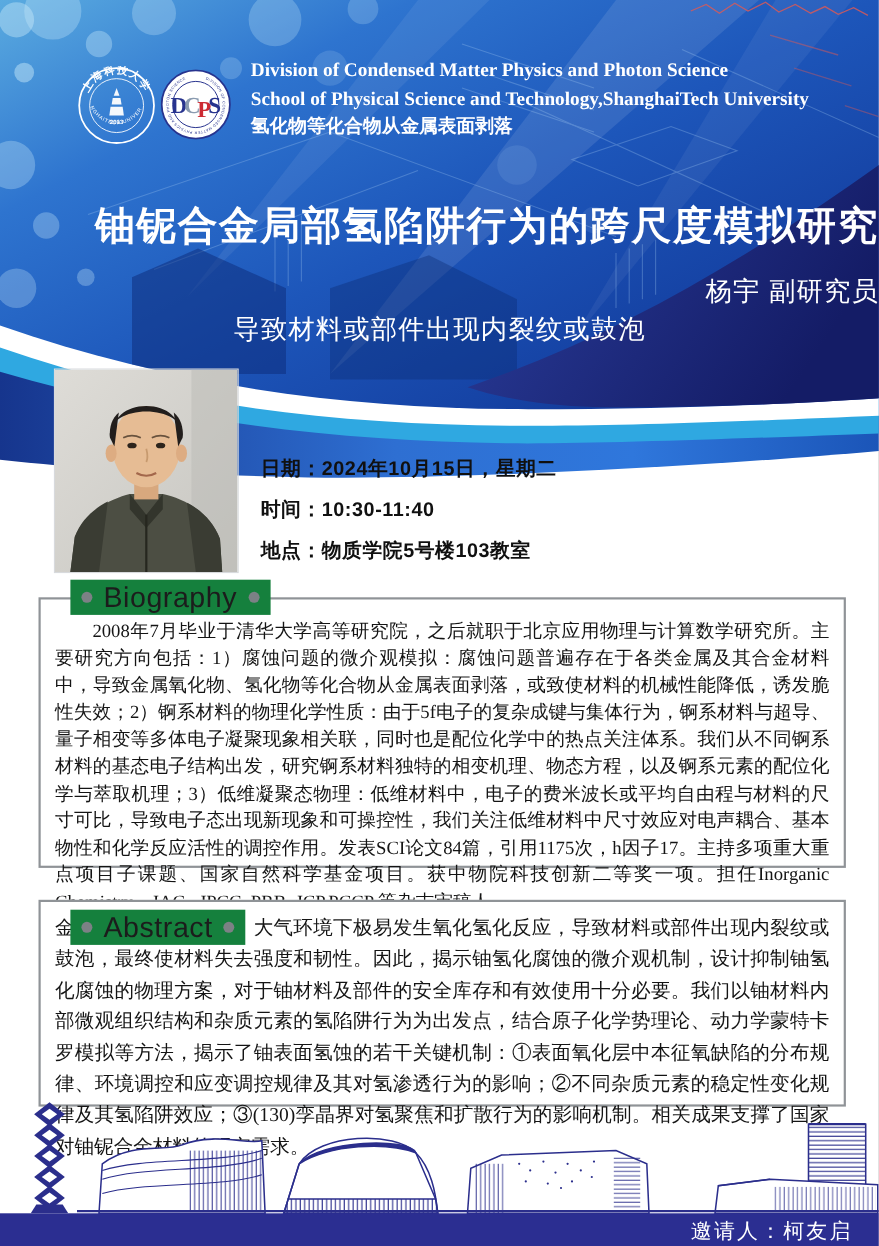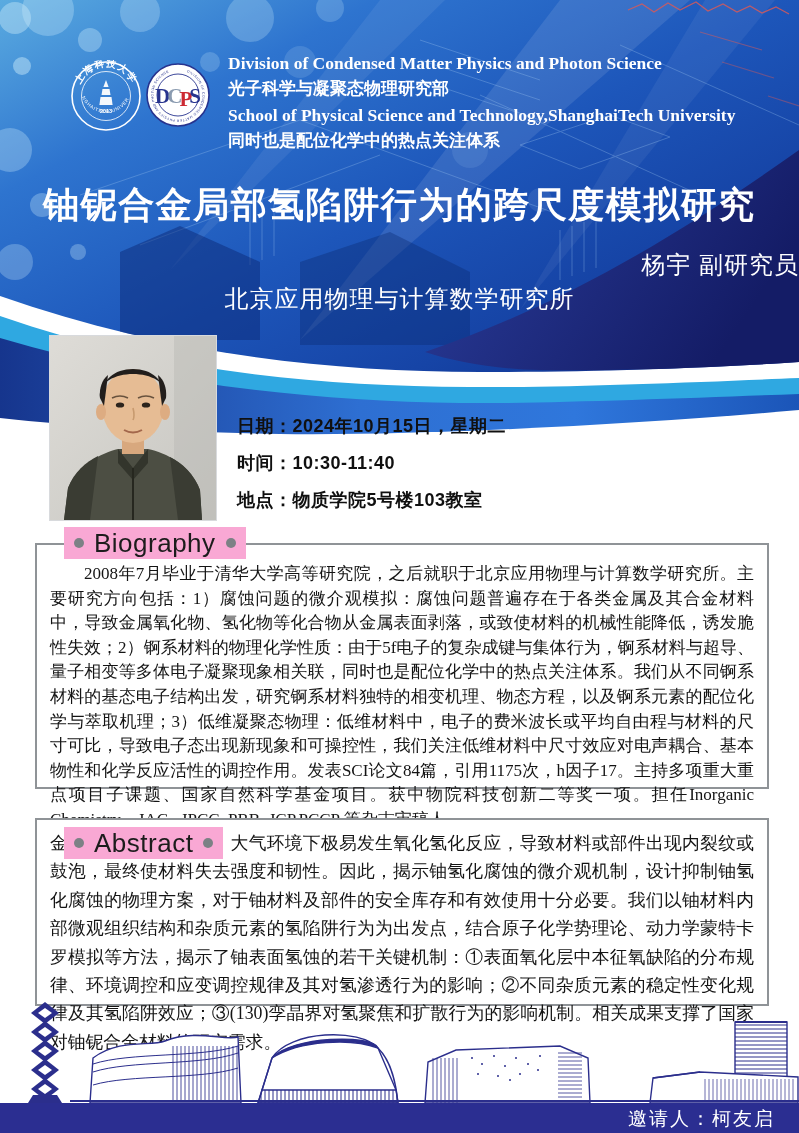--- a/index.html
+++ b/index.html
@@ -5,37 +5,37 @@
   html,body{margin:0;padding:0;background:#666;}
   .poster{position:relative;width:799px;height:1133px;background:#ffffff;overflow:hidden;
           font-family:"Liberation Sans",sans-serif;margin:0 auto;}
   .abs{position:absolute;}
   svg{display:block;}
 
   
   .org{position:absolute;left:228px;top:50px;color:#fff;}
   .org-en{font-family:"Liberation Serif",serif;font-weight:bold;font-size:17.5px;line-height:26px;white-space:nowrap;}
   .org-cn{font-family:"Liberation Sans",sans-serif;font-weight:bold;font-size:17px;line-height:26px;white-space:nowrap;}
-  .title{position:absolute;left:0;right:0;top:181px;text-align:center;color:#fff;
+  .title{position:absolute;left:0;right:0;top:181px;text-align:right;color:#fff;
          font-size:36px;font-weight:bold;letter-spacing:1.5px;}
   .speaker{position:absolute;left:0;right:0;top:249px;text-align:right;color:#fff;font-size:24px;letter-spacing:1px;}
   .affil{position:absolute;left:0;right:0;top:283px;text-align:center;color:#fff;font-size:24px;letter-spacing:1px;}
 
   
   .photo{position:absolute;left:50px;top:336px;width:166px;height:184px;outline:1px solid #d8dadd;}
 
   
   .meta{position:absolute;left:237px;top:414px;color:#101010;font-weight:bold;font-size:18px;}
   .meta-line{line-height:24px;margin-bottom:13px;white-space:nowrap;letter-spacing:.5px;}
 
   
   .box{position:absolute;left:35px;width:734px;border:2px solid #8f9397;background:#fff;box-sizing:border-box;}
   .box-bio{top:543px;height:246px;}
   .box-abs{top:818px;height:188px;}
-  .sec-heading{position:absolute;left:64px;display:flex;align-items:center;gap:10px;background:#f9a8d4;
+  .sec-heading{position:absolute;left:64px;display:flex;align-items:center;gap:10px;background:#15803d;
                padding:0 10px;font-size:26px;color:#1c1c1c;letter-spacing:.5px;}
   .sec-heading.bio{top:527px;height:32px;}
   .sec-heading.abst{top:802px;height:32px;margin-top:25px;}
   .dot{width:10px;height:10px;border-radius:50%;background:#7c8185;flex:0 0 auto;}
   .body-text{font-family:"Liberation Serif",serif;color:#141414;text-align:justify;}
   .bio-text{padding:17px 13px 0 13px;font-size:17px;line-height:24.6px;text-indent:2em;}
   .abs-text{padding:9px 13px 0 13px;font-size:17.8px;line-height:28.4px;}
 
   
   .footer-bar{position:absolute;left:0;top:1103px;width:799px;height:30px;background:#2b2e91;}
@@ -159,28 +159,27 @@
     <text font-size="3.4" fill="#27338e" letter-spacing="0.4">
       <textPath href="#dcpsRing" startOffset="50%" text-anchor="middle">DIVISION OF CONDENSED MATTER PHYSICS AND PHOTON SCIENCE</textPath>
     </text>
     <text x="32" y="40" text-anchor="middle" font-size="21" font-weight="bold" font-family="Liberation Serif, serif">
       <tspan fill="#27338e">D</tspan><tspan fill="#8a9bb0" dx="-3">C</tspan><tspan fill="#cc2a33" dx="-3" dy="3">P</tspan><tspan fill="#27338e" dx="-3" dy="-3">S</tspan>
     </text>
   </svg>
 
   <div class="org">
     <div class="org-en">Division of Condensed Matter Physics and Photon Science</div>
-    <div class="org-cn">光子科学与凝聚态物理研究部</div>
     <div class="org-en">School of Physical Science and Technology,ShanghaiTech University</div>
-    <div class="org-cn">同时也是配位化学中的热点关注体系</div>
+    <div class="org-cn">氢化物等化合物从金属表面剥落</div>
   </div>
 
   <div class="title">铀铌合金局部氢陷阱行为的跨尺度模拟研究</div>
   <div class="speaker">杨宇 副研究员</div>
-  <div class="affil">北京应用物理与计算数学研究所</div>
+  <div class="affil">导致材料或部件出现内裂纹或鼓泡</div>
 
   <div class="photo">
     <svg width="166" height="184" viewBox="0 0 166 184">
       <defs>
         <linearGradient id="gPhotoBg" x1="0" y1="0" x2="1" y2="1">
           <stop offset="0" stop-color="#dedcd7"></stop>
           <stop offset="1" stop-color="#c7c6c1"></stop>
         </linearGradient>
       </defs>
       <rect width="166" height="184" fill="url(#gPhotoBg)"></rect>

